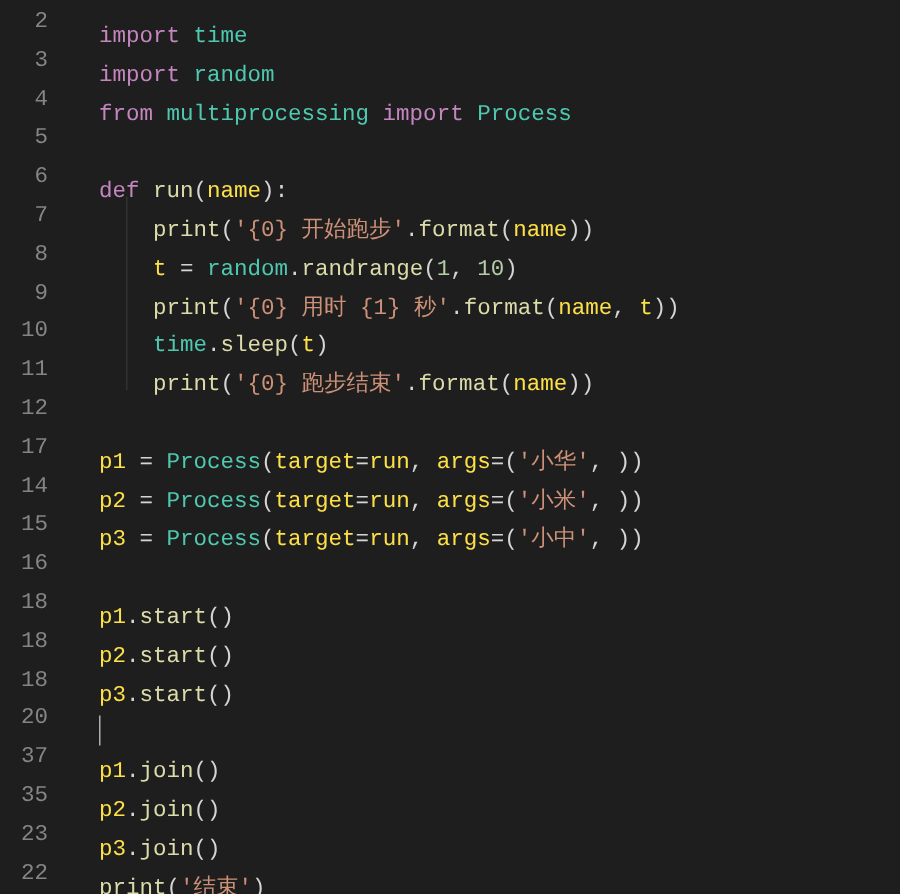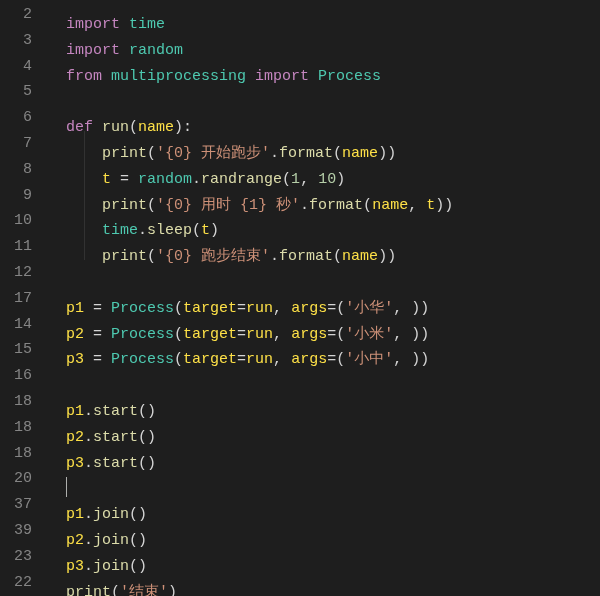--- a/index.html
+++ b/index.html
@@ -81,18 +81,18 @@
       <div class="ln">12</div>
       <div class="ln">17</div>
       <div class="ln">14</div>
       <div class="ln">15</div>
       <div class="ln">16</div>
       <div class="ln">18</div>
       <div class="ln">18</div>
       <div class="ln">18</div>
       <div class="ln">20</div>
       <div class="ln">37</div>
-      <div class="ln">39</div>
+      <div class="ln">35</div>
       <div class="ln">23</div>
       <div class="ln">22</div>
     </div>
   <div class="code"><div class="line"><span class="kw">import</span><span class="op"> </span><span class="mod">time</span></div><div class="line"><span class="kw">import</span><span class="op"> </span><span class="mod">random</span></div><div class="line"><span class="kw">from</span><span class="op"> </span><span class="mod">multiprocessing</span><span class="op"> </span><span class="kw">import</span><span class="op"> </span><span class="mod">Process</span></div><div class="line"></div><div class="line"><span class="kw">def</span><span class="op"> </span><span class="fndef">run</span><span class="paren">(</span><span class="var">name</span><span class="paren">)</span><span class="op">:</span></div><div class="line"><span class="op">    </span><span class="fn">print</span><span class="paren">(</span><span class="str">'{0} 开始跑步'</span><span class="op">.</span><span class="fn">format</span><span class="paren">(</span><span class="var">name</span><span class="paren">))</span></div><div class="line"><span class="op">    </span><span class="var">t</span><span class="op"> = </span><span class="mod">random</span><span class="op">.</span><span class="fn">randrange</span><span class="paren">(</span><span class="num">1</span><span class="comma">, </span><span class="num">10</span><span class="paren">)</span></div><div class="line"><span class="op">    </span><span class="fn">print</span><span class="paren">(</span><span class="str">'{0} 用时 {1} 秒'</span><span class="op">.</span><span class="fn">format</span><span class="paren">(</span><span class="var">name</span><span class="comma">, </span><span class="var">t</span><span class="paren">))</span></div><div class="line"><span class="op">    </span><span class="mod">time</span><span class="op">.</span><span class="fn">sleep</span><span class="paren">(</span><span class="var">t</span><span class="paren">)</span></div><div class="line"><span class="op">    </span><span class="fn">print</span><span class="paren">(</span><span class="str">'{0} 跑步结束'</span><span class="op">.</span><span class="fn">format</span><span class="paren">(</span><span class="var">name</span><span class="paren">))</span></div><div class="line"></div><div class="line"><span class="var">p1</span><span class="op"> = </span><span class="mod">Process</span><span class="paren">(</span><span class="var">target</span><span class="op">=</span><span class="var">run</span><span class="comma">, </span><span class="var">args</span><span class="op">=</span><span class="paren">(</span><span class="str">'小华'</span><span class="comma">, </span><span class="paren">))</span></div><div class="line"><span class="var">p2</span><span class="op"> = </span><span class="mod">Process</span><span class="paren">(</span><span class="var">target</span><span class="op">=</span><span class="var">run</span><span class="comma">, </span><span class="var">args</span><span class="op">=</span><span class="paren">(</span><span class="str">'小米'</span><span class="comma">, </span><span class="paren">))</span></div><div class="line"><span class="var">p3</span><span class="op"> = </span><span class="mod">Process</span><span class="paren">(</span><span class="var">target</span><span class="op">=</span><span class="var">run</span><span class="comma">, </span><span class="var">args</span><span class="op">=</span><span class="paren">(</span><span class="str">'小中'</span><span class="comma">, </span><span class="paren">))</span></div><div class="line"></div><div class="line"><span class="var">p1</span><span class="op">.</span><span class="fn">start</span><span class="paren">()</span></div><div class="line"><span class="var">p2</span><span class="op">.</span><span class="fn">start</span><span class="paren">()</span></div><div class="line"><span class="var">p3</span><span class="op">.</span><span class="fn">start</span><span class="paren">()</span></div><div class="line"><span class="cursor"></span></div><div class="line"><span class="var">p1</span><span class="op">.</span><span class="fn">join</span><span class="paren">()</span></div><div class="line"><span class="var">p2</span><span class="op">.</span><span class="fn">join</span><span class="paren">()</span></div><div class="line"><span class="var">p3</span><span class="op">.</span><span class="fn">join</span><span class="paren">()</span></div><div class="line"><span class="fn">print</span><span class="paren">(</span><span class="str">'结束'</span><span class="paren">)</span></div><div class="indent-guide" style="left: 38px; top: 131px; height: 129px;"></div></div>
 </div>
 
 </body></html>

